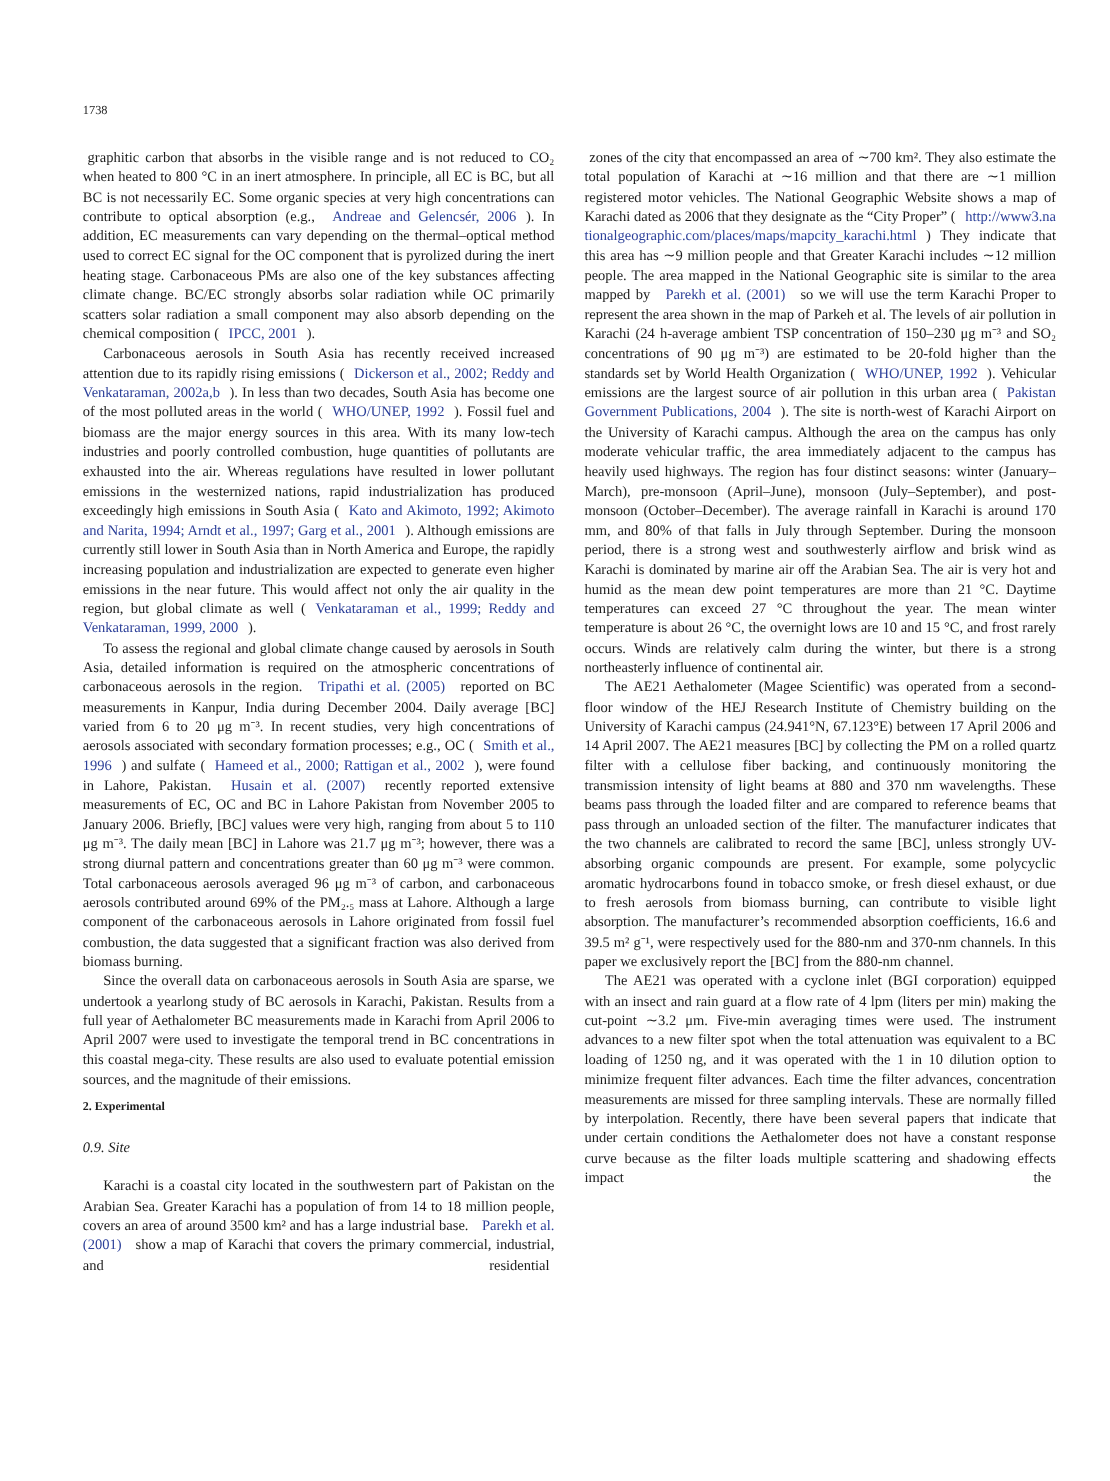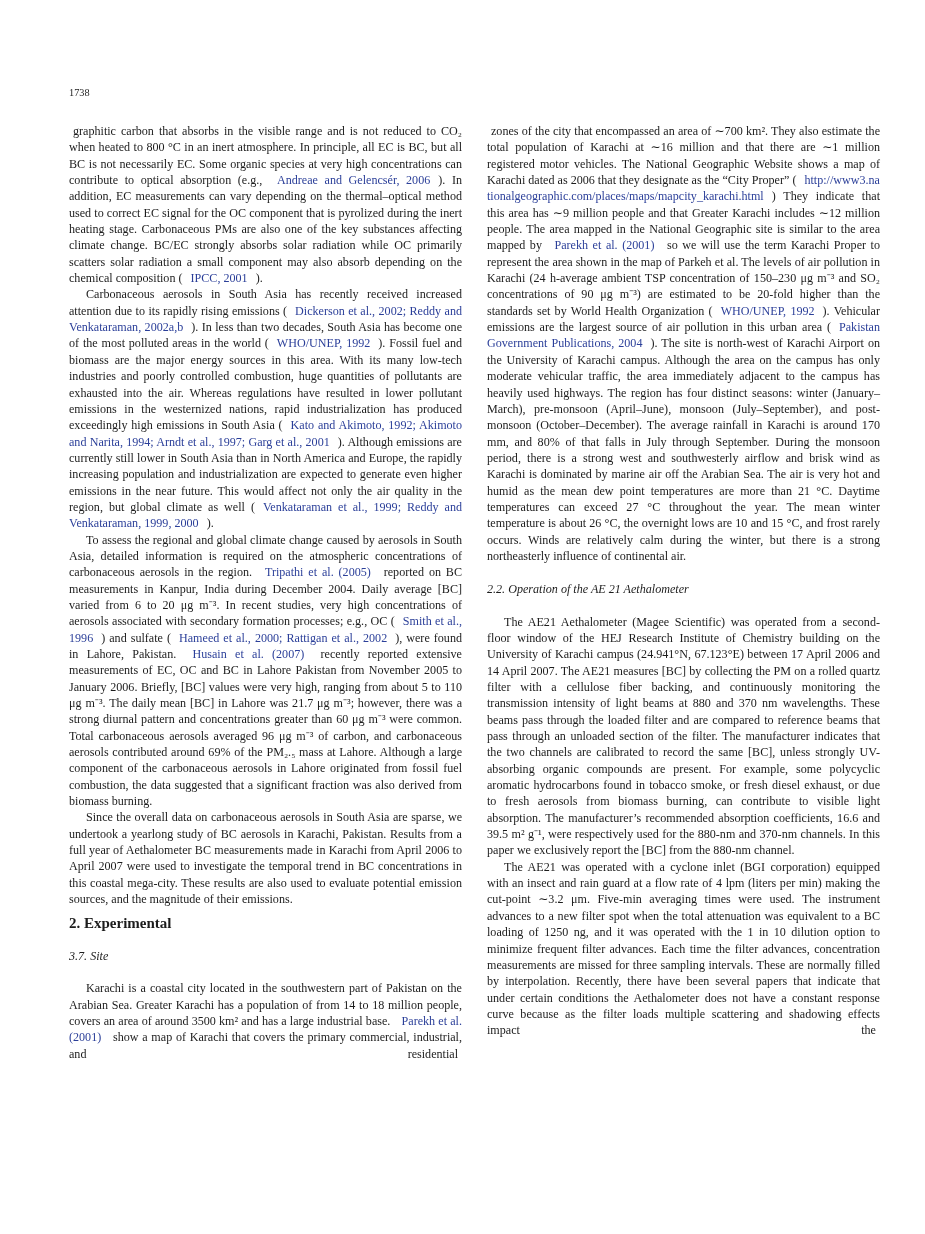--- a/index.html
+++ b/index.html
@@ -11,21 +11,21 @@
   }
   .page { width:925px; height:1234px; background:#fff; padding:67px 49px 0 49px; }
   .pg-header { position:relative; height:14px; font-size:10.3px; color:#1e1e1e; }
   .page-number { position:absolute; left:0; top:0; font-style:normal; }
   .running-head { display:block; text-align:center; font-style:italic; }
   .body-columns { display:flex; gap:17px; margin-top:22px; }
   .col { width:394px; font-size:12.1px; line-height:16.35px; text-align:justify; }
   .col p { text-indent:13px; margin:0; }
   .col p.cont { text-indent:0; }
   .col p.runover { text-align-last:justify; }
-  h2.sec { font-size:15px; font-weight:700; margin:7px 0 0 0; text-align:left; }
+  h2.sec { font-size:10px; font-weight:700; margin:7px 0 0 0; text-align:left; }
   h3.subsec { font-size:12.1px; font-weight:400; font-style:italic; margin:17px 0 16px 0; text-align:left; }
   .link { color:var(--link-color, #2b3f99); cursor:pointer; }
   [data-name="url-link"] { word-break:break-all; }
 </style>
 </head>
 <body>
 
 <div class="page" data-name="paper-page">
 
   <div class="pg-header" data-name="page-header">
@@ -33,25 +33,24 @@
   </div>
 
   <div class="body-columns" data-name="two-column-body">
 
     <div class="col" data-name="left-column">
       <p class="cont" data-name="paragraph"><span data-name="text-run">graphitic carbon that absorbs in the visible range and is not reduced to CO₂ when heated to 800 °C in an inert atmosphere. In principle, all EC is BC, but all BC is not necessarily EC. Some organic species at very high concentrations can contribute to optical absorption (e.g., </span><span class="link" data-name="citation-link">Andreae and Gelencsér, 2006</span><span data-name="text-run">). In addition, EC measurements can vary depending on the thermal–optical method used to correct EC signal for the OC component that is pyrolized during the inert heating stage. Carbonaceous PMs are also one of the key substances affecting climate change. BC/EC strongly absorbs solar radiation while OC primarily scatters solar radiation a small component may also absorb depending on the chemical composition (</span><span class="link" data-name="citation-link">IPCC, 2001</span><span data-name="text-run">).</span></p>
       <p data-name="paragraph"><span data-name="text-run">Carbonaceous aerosols in South Asia has recently received increased attention due to its rapidly rising emissions (</span><span class="link" data-name="citation-link">Dickerson et al., 2002; Reddy and Venkataraman, 2002a,b</span><span data-name="text-run">). In less than two decades, South Asia has become one of the most polluted areas in the world (</span><span class="link" data-name="citation-link">WHO/UNEP, 1992</span><span data-name="text-run">). Fossil fuel and biomass are the major energy sources in this area. With its many low-tech industries and poorly controlled combustion, huge quantities of pollutants are exhausted into the air. Whereas regulations have resulted in lower pollutant emissions in the westernized nations, rapid industrialization has produced exceedingly high emissions in South Asia (</span><span class="link" data-name="citation-link">Kato and Akimoto, 1992; Akimoto and Narita, 1994; Arndt et al., 1997; Garg et al., 2001</span><span data-name="text-run">). Although emissions are currently still lower in South Asia than in North America and Europe, the rapidly increasing population and industrialization are expected to generate even higher emissions in the near future. This would affect not only the air quality in the region, but global climate as well (</span><span class="link" data-name="citation-link">Venkataraman et al., 1999; Reddy and Venkataraman, 1999, 2000</span><span data-name="text-run">).</span></p>
       <p data-name="paragraph"><span data-name="text-run">To assess the regional and global climate change caused by aerosols in South Asia, detailed information is required on the atmospheric concentrations of carbonaceous aerosols in the region. </span><span class="link" data-name="citation-link">Tripathi et al. (2005)</span><span data-name="text-run"> reported on BC measurements in Kanpur, India during December 2004. Daily average [BC] varied from 6 to 20 μg m⁻³. In recent studies, very high concentrations of aerosols associated with secondary formation processes; e.g., OC (</span><span class="link" data-name="citation-link">Smith et al., 1996</span><span data-name="text-run">) and sulfate (</span><span class="link" data-name="citation-link">Hameed et al., 2000; Rattigan et al., 2002</span><span data-name="text-run">), were found in Lahore, Pakistan. </span><span class="link" data-name="citation-link">Husain et al. (2007)</span><span data-name="text-run"> recently reported extensive measurements of EC, OC and BC in Lahore Pakistan from November 2005 to January 2006. Briefly, [BC] values were very high, ranging from about 5 to 110 μg m⁻³. The daily mean [BC] in Lahore was 21.7 μg m⁻³; however, there was a strong diurnal pattern and concentrations greater than 60 μg m⁻³ were common. Total carbonaceous aerosols averaged 96 μg m⁻³ of carbon, and carbonaceous aerosols contributed around 69% of the PM₂.₅ mass at Lahore. Although a large component of the carbonaceous aerosols in Lahore originated from fossil fuel combustion, the data suggested that a significant fraction was also derived from biomass burning.</span></p>
       <p data-name="paragraph"><span data-name="text-run">Since the overall data on carbonaceous aerosols in South Asia are sparse, we undertook a yearlong study of BC aerosols in Karachi, Pakistan. Results from a full year of Aethalometer BC measurements made in Karachi from April 2006 to April 2007 were used to investigate the temporal trend in BC concentrations in this coastal mega-city. These results are also used to evaluate potential emission sources, and the magnitude of their emissions.</span></p>
       <h2 class="sec" data-name="section-heading-experimental">2. Experimental</h2>
-      <h3 class="subsec" data-name="subsection-heading-site">3.7. Site</h3>
+      <h3 class="subsec" data-name="subsection-heading-site">0.9. Site</h3>
       <p class="runover" data-name="paragraph"><span data-name="text-run">Karachi is a coastal city located in the southwestern part of Pakistan on the Arabian Sea. Greater Karachi has a population of from 14 to 18 million people, covers an area of around 3500 km² and has a large industrial base. </span><span class="link" data-name="citation-link">Parekh et al. (2001)</span><span data-name="text-run"> show a map of Karachi that covers the primary commercial, industrial, and residential</span></p>
     </div>
 
     <div class="col" data-name="right-column">
       <p class="cont" data-name="paragraph"><span data-name="text-run">zones of the city that encompassed an area of ∼700 km². They also estimate the total population of Karachi at ∼16 million and that there are ∼1 million registered motor vehicles. The National Geographic Website shows a map of Karachi dated as 2006 that they designate as the “City Proper” (</span><span class="link" data-name="url-link">http://www3.nationalgeographic.com/places/maps/mapcity_karachi.html</span><span data-name="text-run">) They indicate that this area has ∼9 million people and that Greater Karachi includes ∼12 million people. The area mapped in the National Geographic site is similar to the area mapped by </span><span class="link" data-name="citation-link">Parekh et al. (2001)</span><span data-name="text-run"> so we will use the term Karachi Proper to represent the area shown in the map of Parkeh et al. The levels of air pollution in Karachi (24 h-average ambient TSP concentration of 150–230 μg m⁻³ and SO₂ concentrations of 90 μg m⁻³) are estimated to be 20-fold higher than the standards set by World Health Organization (</span><span class="link" data-name="citation-link">WHO/UNEP, 1992</span><span data-name="text-run">). Vehicular emissions are the largest source of air pollution in this urban area (</span><span class="link" data-name="citation-link">Pakistan Government Publications, 2004</span><span data-name="text-run">). The site is north-west of Karachi Airport on the University of Karachi campus. Although the area on the campus has only moderate vehicular traffic, the area immediately adjacent to the campus has heavily used highways. The region has four distinct seasons: winter (January–March), pre-monsoon (April–June), monsoon (July–September), and post-monsoon (October–December). The average rainfall in Karachi is around 170 mm, and 80% of that falls in July through September. During the monsoon period, there is a strong west and southwesterly airflow and brisk wind as Karachi is dominated by marine air off the Arabian Sea. The air is very hot and humid as the mean dew point temperatures are more than 21 °C. Daytime temperatures can exceed 27 °C throughout the year. The mean winter temperature is about 26 °C, the overnight lows are 10 and 15 °C, and frost rarely occurs. Winds are relatively calm during the winter, but there is a strong northeasterly influence of continental air.</span></p>
-      <h3 class="subsec" data-name="subsection-heading-aethalometer">2.2. Operation of the AE 21 Aethalometer</h3>
       <p data-name="paragraph"><span data-name="text-run">The AE21 Aethalometer (Magee Scientific) was operated from a second-floor window of the HEJ Research Institute of Chemistry building on the University of Karachi campus (24.941°N, 67.123°E) between 17 April 2006 and 14 April 2007. The AE21 measures [BC] by collecting the PM on a rolled quartz filter with a cellulose fiber backing, and continuously monitoring the transmission intensity of light beams at 880 and 370 nm wavelengths. These beams pass through the loaded filter and are compared to reference beams that pass through an unloaded section of the filter. The manufacturer indicates that the two channels are calibrated to record the same [BC], unless strongly UV-absorbing organic compounds are present. For example, some polycyclic aromatic hydrocarbons found in tobacco smoke, or fresh diesel exhaust, or due to fresh aerosols from biomass burning, can contribute to visible light absorption. The manufacturer’s recommended absorption coefficients, 16.6 and 39.5 m² g⁻¹, were respectively used for the 880-nm and 370-nm channels. In this paper we exclusively report the [BC] from the 880-nm channel.</span></p>
       <p class="runover" data-name="paragraph"><span data-name="text-run">The AE21 was operated with a cyclone inlet (BGI corporation) equipped with an insect and rain guard at a flow rate of 4 lpm (liters per min) making the cut-point ∼3.2 μm. Five-min averaging times were used. The instrument advances to a new filter spot when the total attenuation was equivalent to a BC loading of 1250 ng, and it was operated with the 1 in 10 dilution option to minimize frequent filter advances. Each time the filter advances, concentration measurements are missed for three sampling intervals. These are normally filled by interpolation. Recently, there have been several papers that indicate that under certain conditions the Aethalometer does not have a constant response curve because as the filter loads multiple scattering and shadowing effects impact the</span></p>
     </div>
 
   </div>
 </div>
 
 </body></html>

